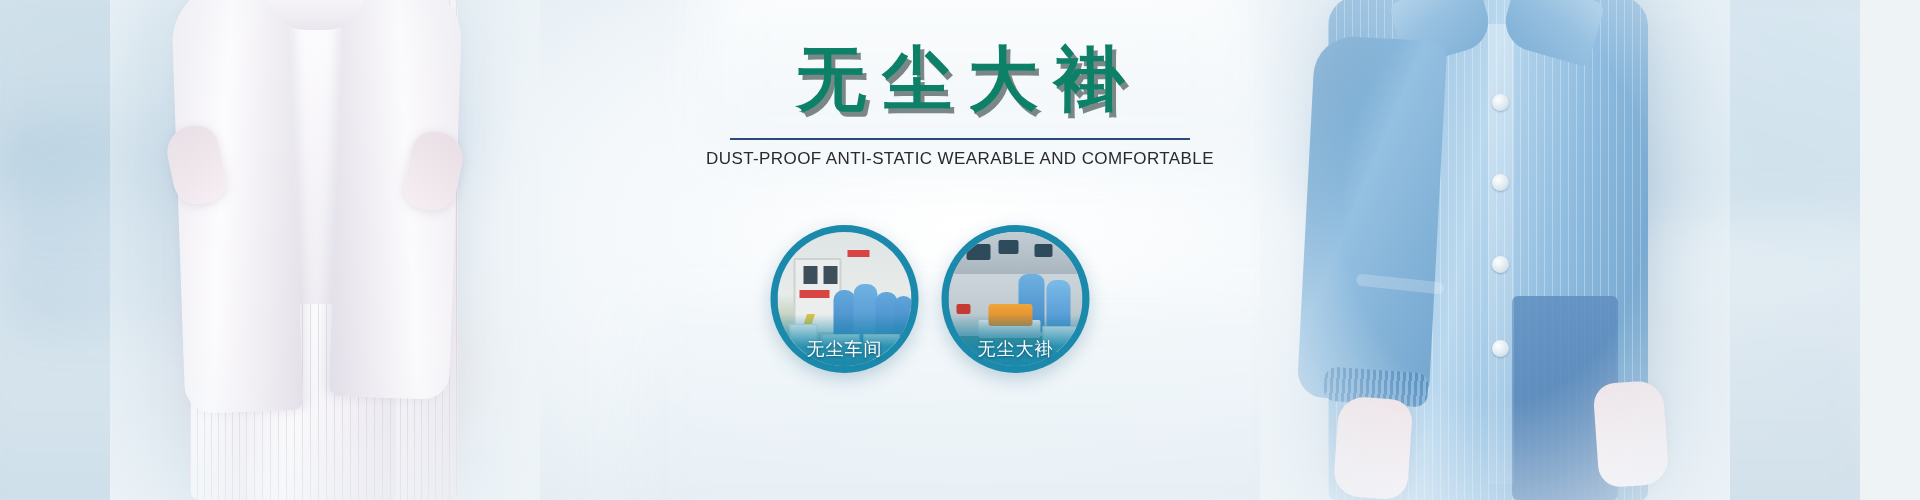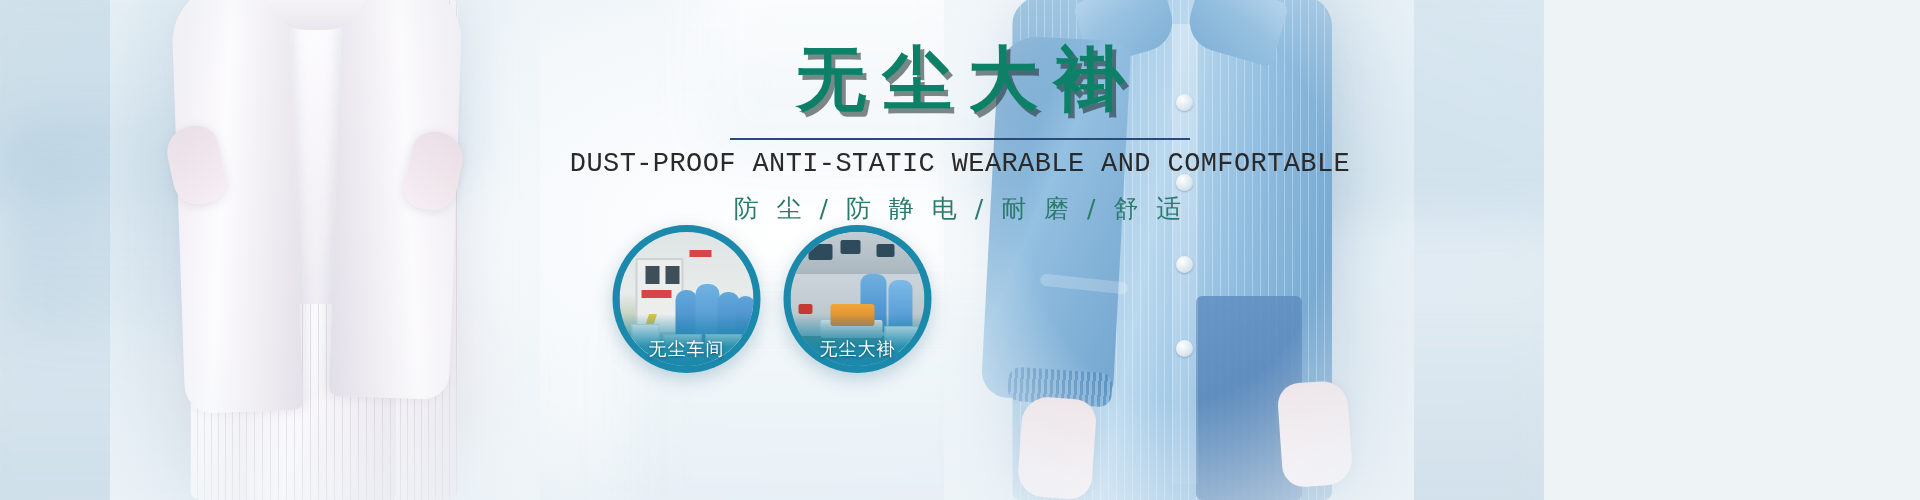--- a/index.html
+++ b/index.html
@@ -4,21 +4,21 @@
 <style>
   * { margin:0; padding:0; box-sizing:border-box; }
   html,body { width:1920px; height:500px; overflow:hidden; }
   body {
     font-family:"Liberation Sans", sans-serif;
     background:#eef3f6;
   }
 
   .banner {
     position:relative;
-    width:1544px; height:500px;
+    width:1860px; height:500px;
     overflow:hidden;
     background:
       radial-gradient(ellipse 900px 520px at 52% 46%, #ffffff 0%, #f4f8fb 42%, #e4edf3 72%, #dbe7ef 100%);
   }
 
   
   .bg-blur {
     position:absolute; inset:0;
     filter:blur(26px);
     opacity:.95;
@@ -205,22 +205,22 @@
     white-space:nowrap;
   }
 
   .divider {
     width:460px; height:2px;
     background:#2b4a7a;
     margin:24px 0 9px 0;
   }
 
   .subtitle-en {
-    font-family:Liberation Mono, monospace;
-    font-size:27px;
+    font-family:Liberation Sans, sans-serif;
+    font-size:17px;
     font-weight:500;
     letter-spacing:.4px;
     color:#2a2a2a;
     white-space:nowrap;
   }
 
   .subtitle-cn {
     margin-top:13px;
     font-family:"DejaVu Sans","Liberation Sans",sans-serif;
     font-size:25px;
@@ -381,21 +381,20 @@
     <div class="mr-hand2"></div>
   </div>
 
   <div class="center">
     <div class="title">无尘大褂</div>
 
     <div class="divider"></div>
 
     <div class="subtitle-en">DUST-PROOF ANTI-STATIC WEARABLE AND COMFORTABLE</div>
 
-    <div class="subtitle-cn">防 尘 / 防 静 电 / 耐 磨 / 舒 适</div>
   </div>
 
   <div class="badges">
 
     <div class="badge">
       <div class="badge-photo">
         <div class="p1">
           <div class="door"></div>
             <div class="win"></div>
             <div class="win2"></div>

